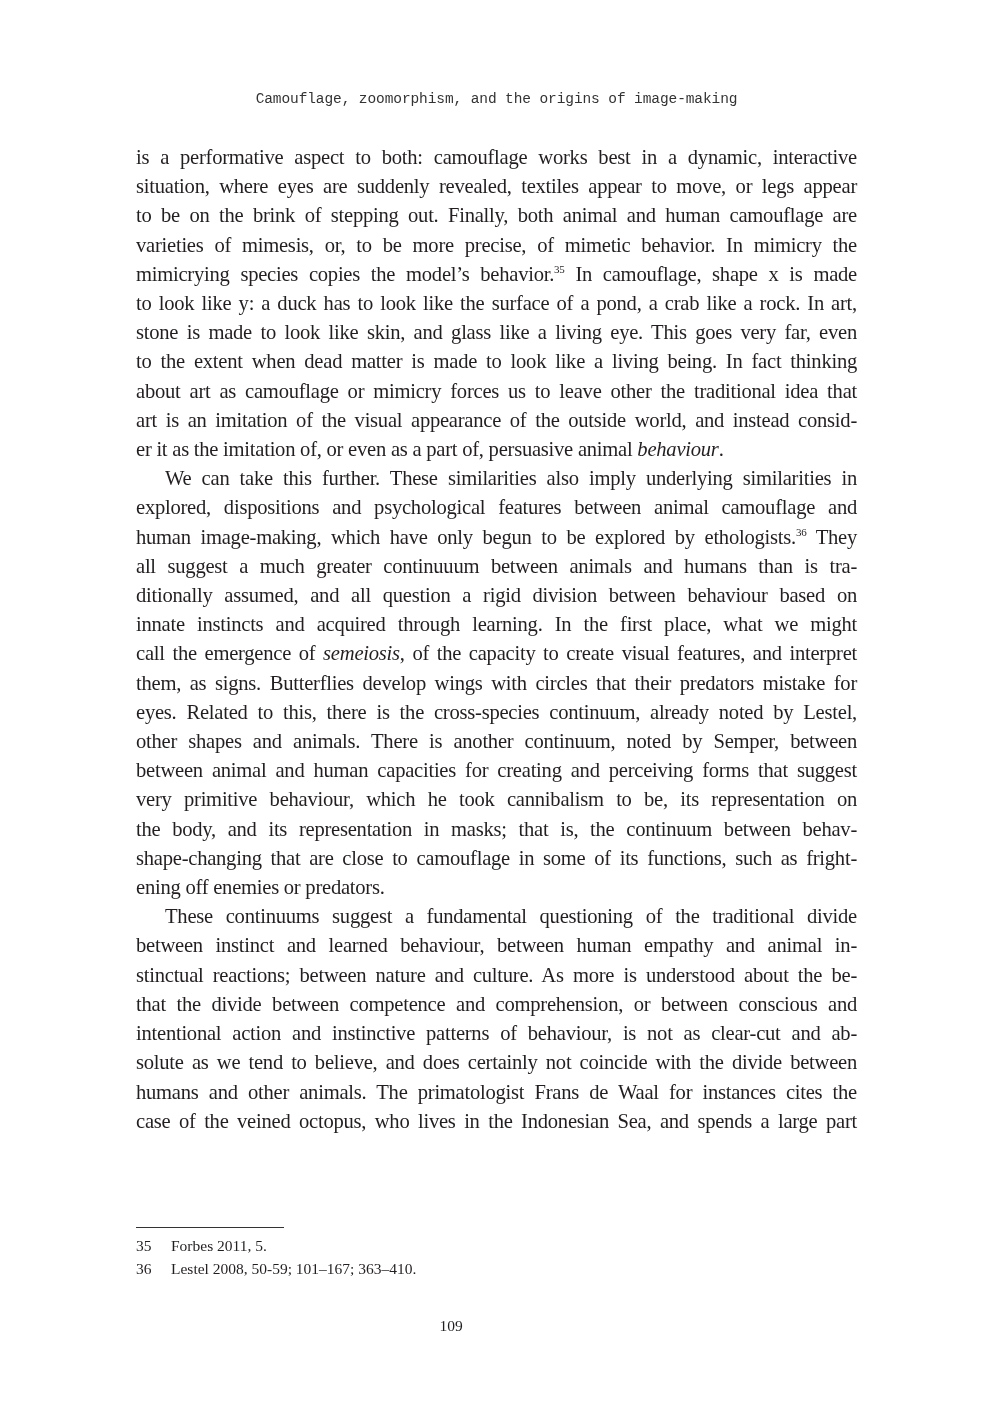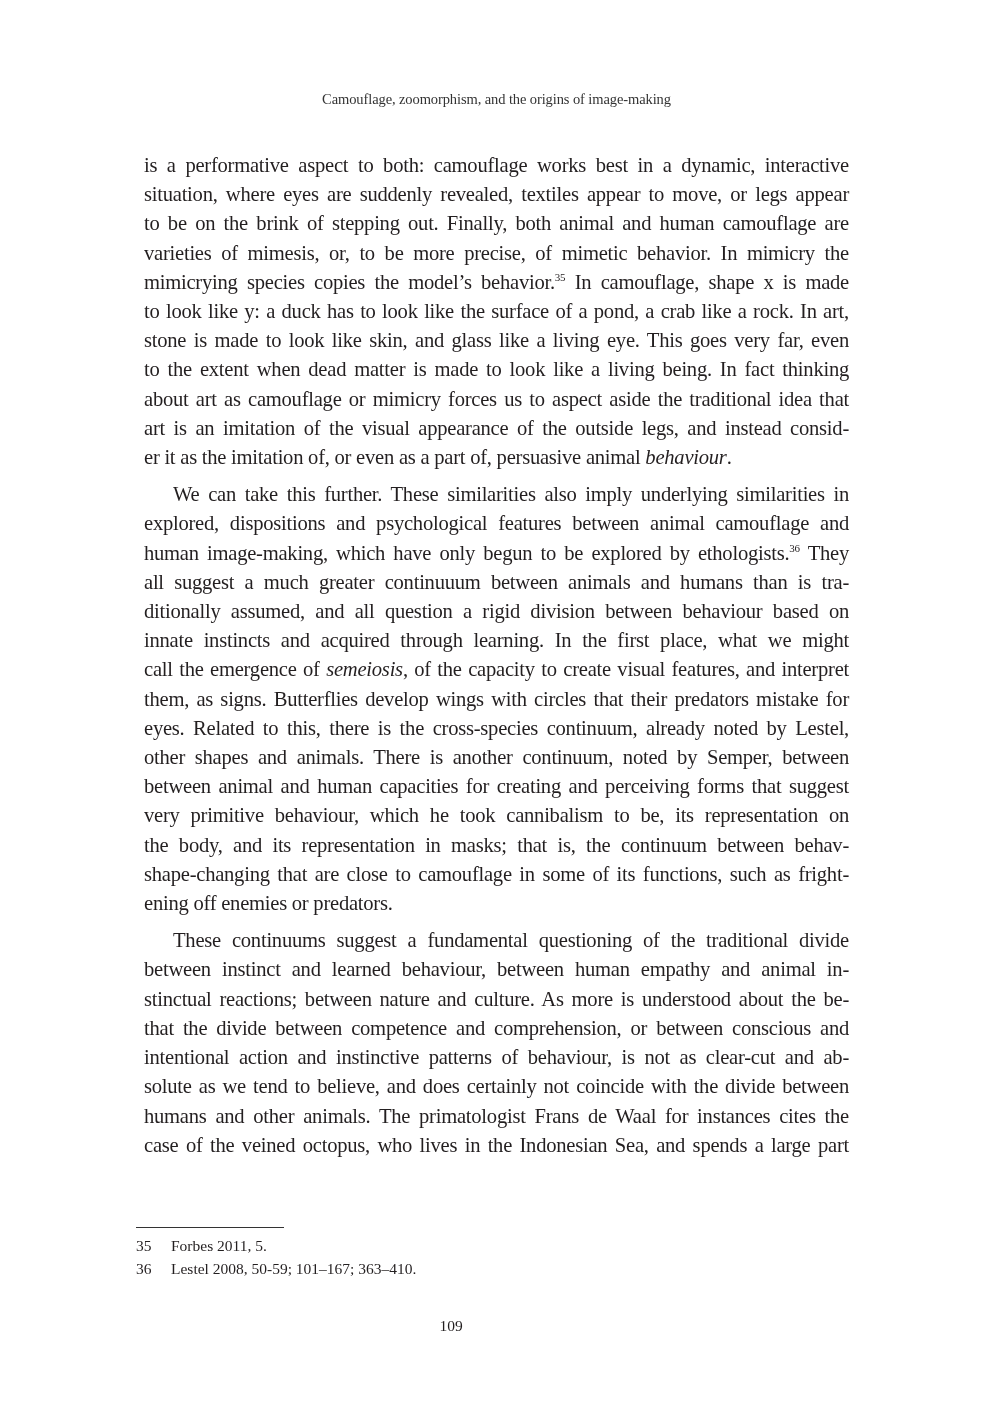--- a/index.html
+++ b/index.html
@@ -1,28 +1,28 @@
 <!DOCTYPE html>
 <html><head>
 <meta charset="utf-8">
 <style>
   html, body { margin: 0; padding: 0; background: #ffffff; }
   body { width: 993px; height: 1418px; position: relative; overflow: hidden; color: #231f20; }
   .page { position: absolute; left: 0; top: 0; width: 993px; height: 1418px; }
   .running-head {
     position: absolute; top: 91px; left: 0; width: 993px; text-align: center;
-    font-family: Liberation Serif, serif; font-size: 14.5px; color: #333;
+    font-family: Liberation Mono, monospace; font-size: 14.5px; color: #333;
     letter-spacing: -0.1px;
   }
   .body-text {
     position: absolute; top: 143px; left: 136px; width: 721px;
     font-family: "Liberation Serif", "DejaVu Serif", serif;
     font-size: 20.6px; line-height: 29.2px; letter-spacing: -0.25px;
   }
-  .para { margin: 8px; text-align: justify; text-align-last: left; hyphens: manual; }
+  .para { margin: 0; text-align: justify; text-align-last: left; hyphens: manual; }
   .line { display: block; text-align: justify; text-align-last: justify; white-space: nowrap; }
   .line.last { text-align-last: left; }
   sup { font-size: 11px; vertical-align: 0; position: relative; top: -8px; line-height: 0; }
   em { }
   .footnote-rule {
     position: absolute; top: 1227px; left: 136px; width: 148px; height: 0;
     border-top: 1px solid #333;
   }
   .footnotes {
     position: absolute; top: 1234px; left: 136px; width: 721px;
@@ -46,22 +46,22 @@
 
     <p class="para">
       <span class="line">is a performative aspect to both: camouflage works best in a dynamic, interactive</span>
       <span class="line">situation, where eyes are suddenly revealed, textiles appear to move, or legs appear</span>
       <span class="line">to be on the brink of stepping out. Finally, both animal and human camouflage are</span>
       <span class="line">varieties of mimesis, or, to be more precise, of mimetic behavior. In mimicry the</span>
       <span class="line"><span>mimicrying species copies the model’s behavior.</span><sup>35</sup><span> In camouflage, shape x is made</span></span>
       <span class="line">to look like y: a duck has to look like the surface of a pond, a crab like a rock. In art,</span>
       <span class="line">stone is made to look like skin, and glass like a living eye. This goes very far, even</span>
       <span class="line">to the extent when dead matter is made to look like a living being. In fact thinking</span>
-      <span class="line">about art as camouflage or mimicry forces us to aspect aside the traditional idea that</span>
-      <span class="line">art is an imitation of the visual appearance of the outside legs, and instead consid-</span>
+      <span class="line">about art as camouflage or mimicry forces us to leave other the traditional idea that</span>
+      <span class="line">art is an imitation of the visual appearance of the outside world, and instead consid-</span>
       <span class="line last"><span>er it as the imitation of, or even as a part of, persuasive animal </span><em>behaviour</em><span>.</span></span>
     </p>
 
     <p class="para">
       <span class="line" style="text-indent:29px">We can take this further. These similarities also imply underlying similarities in</span>
       <span class="line">explored, dispositions and psychological features between animal camouflage and</span>
       <span class="line"><span>human image-making, which have only begun to be explored by ethologists.</span><sup>36</sup><span> They</span></span>
       <span class="line">all suggest a much greater continuuum between animals and humans than is tra-</span>
       <span class="line">ditionally assumed, and all question a rigid division between behaviour based on</span>
       <span class="line">innate instincts and acquired through learning. In the first place,  what we might</span>

